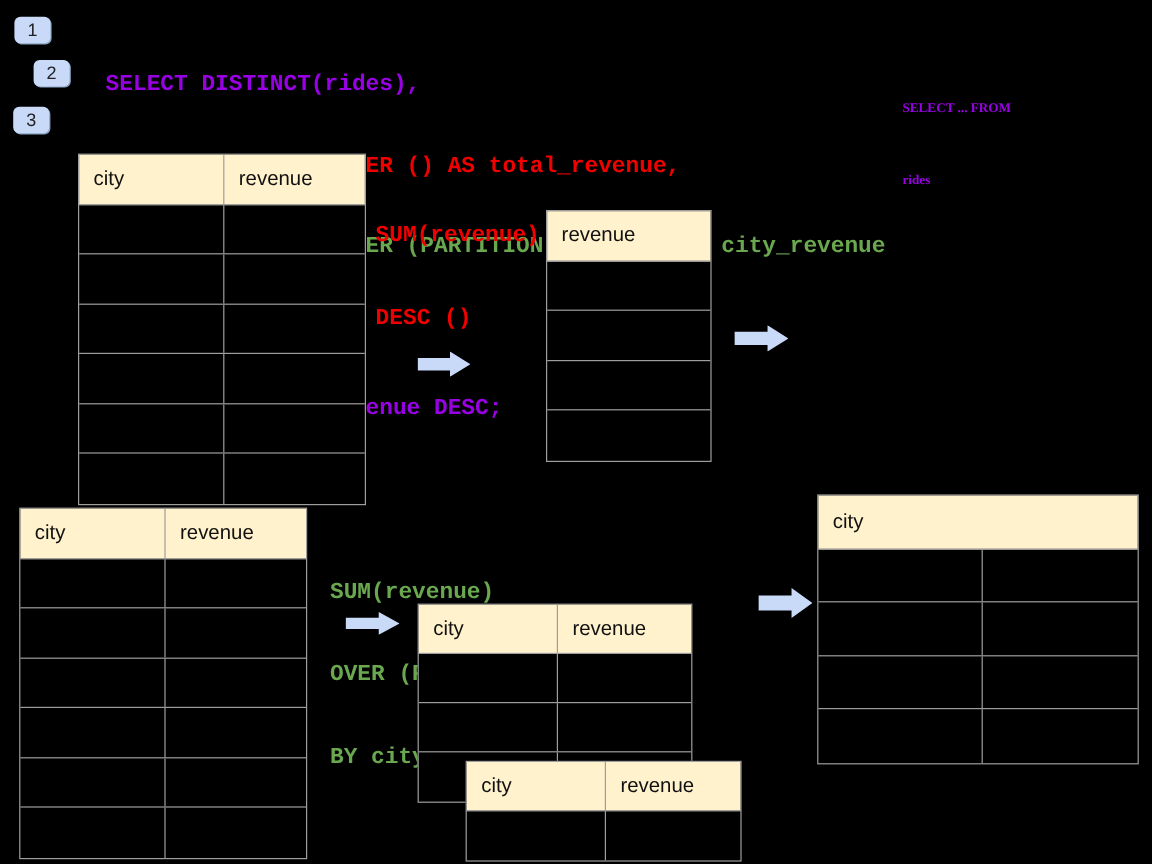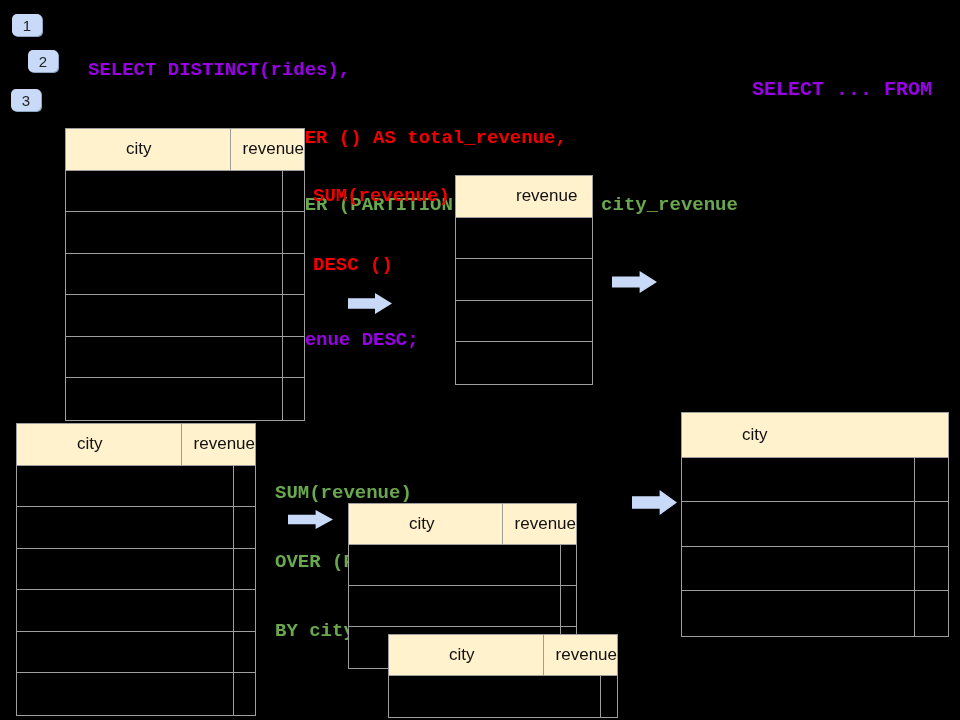--- a/index.html
+++ b/index.html
@@ -22,21 +22,21 @@
 
   
   .code{
     position:absolute;font-family:"Liberation Mono","DejaVu Sans Mono",monospace;
     font-weight:bold;white-space:pre;
   }
   .sql-main{left:88px;top:14px;font-size:19px;line-height:22.5px;}
   .purple{color:var(--purple);}
   .red{color:var(--red);}
   .green{color:var(--green);}
-  .side-note{left:752px;top:40px;font-size:20px;line-height:20px;color:var(--purple);}
+  .side-note{left:752px;top:40px;font-size:11px;line-height:20px;color:var(--purple);font-family:Liberation Serif, serif;}
   .ann-total{left:313px;top:139px;font-size:19px;line-height:23px;color:var(--red);}
   .ann-part{left:275px;top:436px;font-size:19px;line-height:23px;color:var(--green);}
 
   
   .badge{
     position:absolute;width:30px;height:22px;border-radius:5px;
     background:var(--badge-bg);color:#222;font-size:15px;
     display:flex;align-items:center;justify-content:center;
     box-shadow:1px 1px 0 #8ba6c4;
   }
@@ -44,21 +44,21 @@
   .badge2{left:28px;top:50px;}
   .badge3{left:11px;top:89px;}
 
   
   .tbl{
     position:absolute;background:#000;border:1px solid var(--border);
   }
   .tbl .tr{display:flex;border-bottom:1px solid var(--border);}
   .tbl .tr:last-child{border-bottom:none;}
   .tbl .thead{background:var(--header-bg);}
-  .tbl .td{height:100%;margin-left:48px;}
+  .tbl .td{height:100%;}
   .tbl .td + .td{border-left:1px solid var(--border);}
   .tbl .th{
     color:#111;font-size:17px;display:flex;align-items:center;padding-left:12px;
     font-family:"Liberation Sans",sans-serif;
   }
   .tbl .c-last{flex:1;text-align:center;}
 
   .t-src-top{left:65px;top:128px;width:240px;}
   .t-src-top .thead{height:39px;} .t-src-top .tr{height:41.5px;} .t-src-top .c0{width:120px;}
 
@@ -98,20 +98,21 @@
   <div class="code sql-main">
     <div class="purple">SELECT DISTINCT(rides),</div>
     <div class="red">    SUM(revenue) OVER () AS total_revenue,</div>
     <div class="green">    SUM(revenue) OVER (PARTITION BY city) as city_revenue</div>
     <div class="purple">  FROM rides</div>
     <div class="purple">  ORDER by city_revenue DESC;</div>
   </div>
 
   <div class="code side-note">
     <div>SELECT ... FROM</div>
+    <div>rides</div>
   </div>
 
   <div class="code ann-total">
     <div>SUM(revenue)</div>
     <div>DESC ()</div>
   </div>
 
   <div class="code ann-part">
     <div>SUM(revenue)</div>
     <div>OVER (PARTITION</div>

